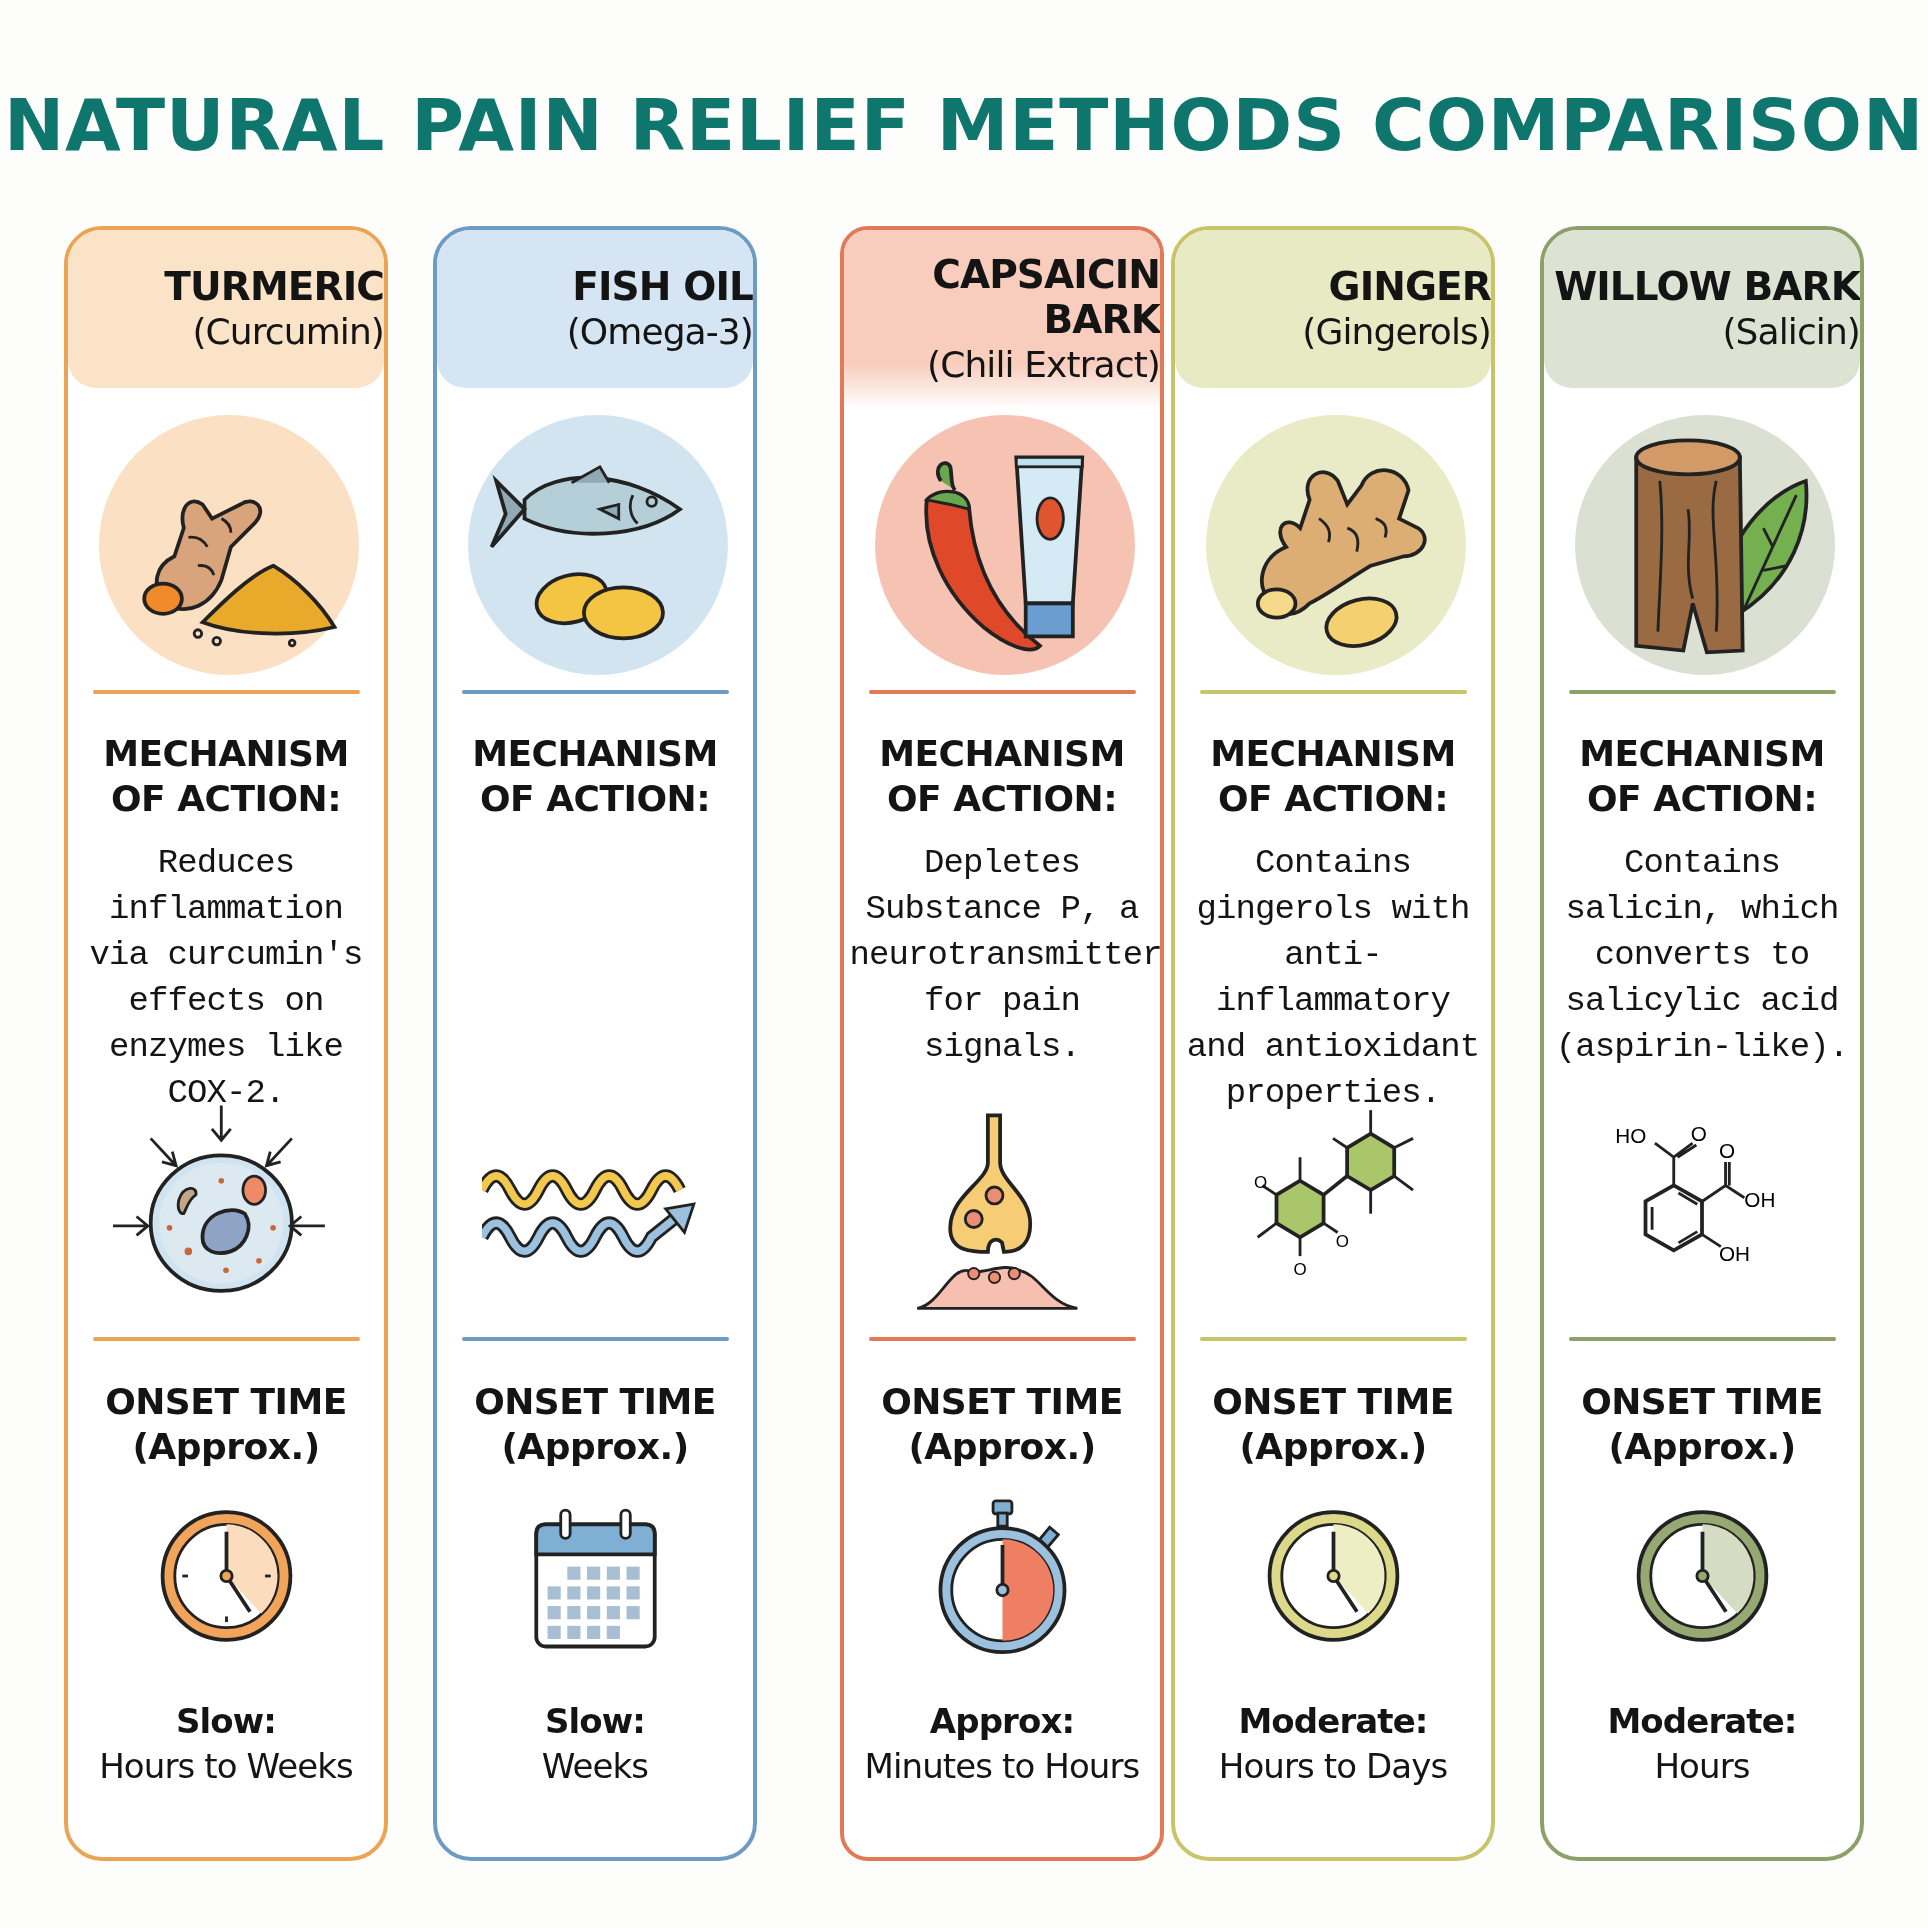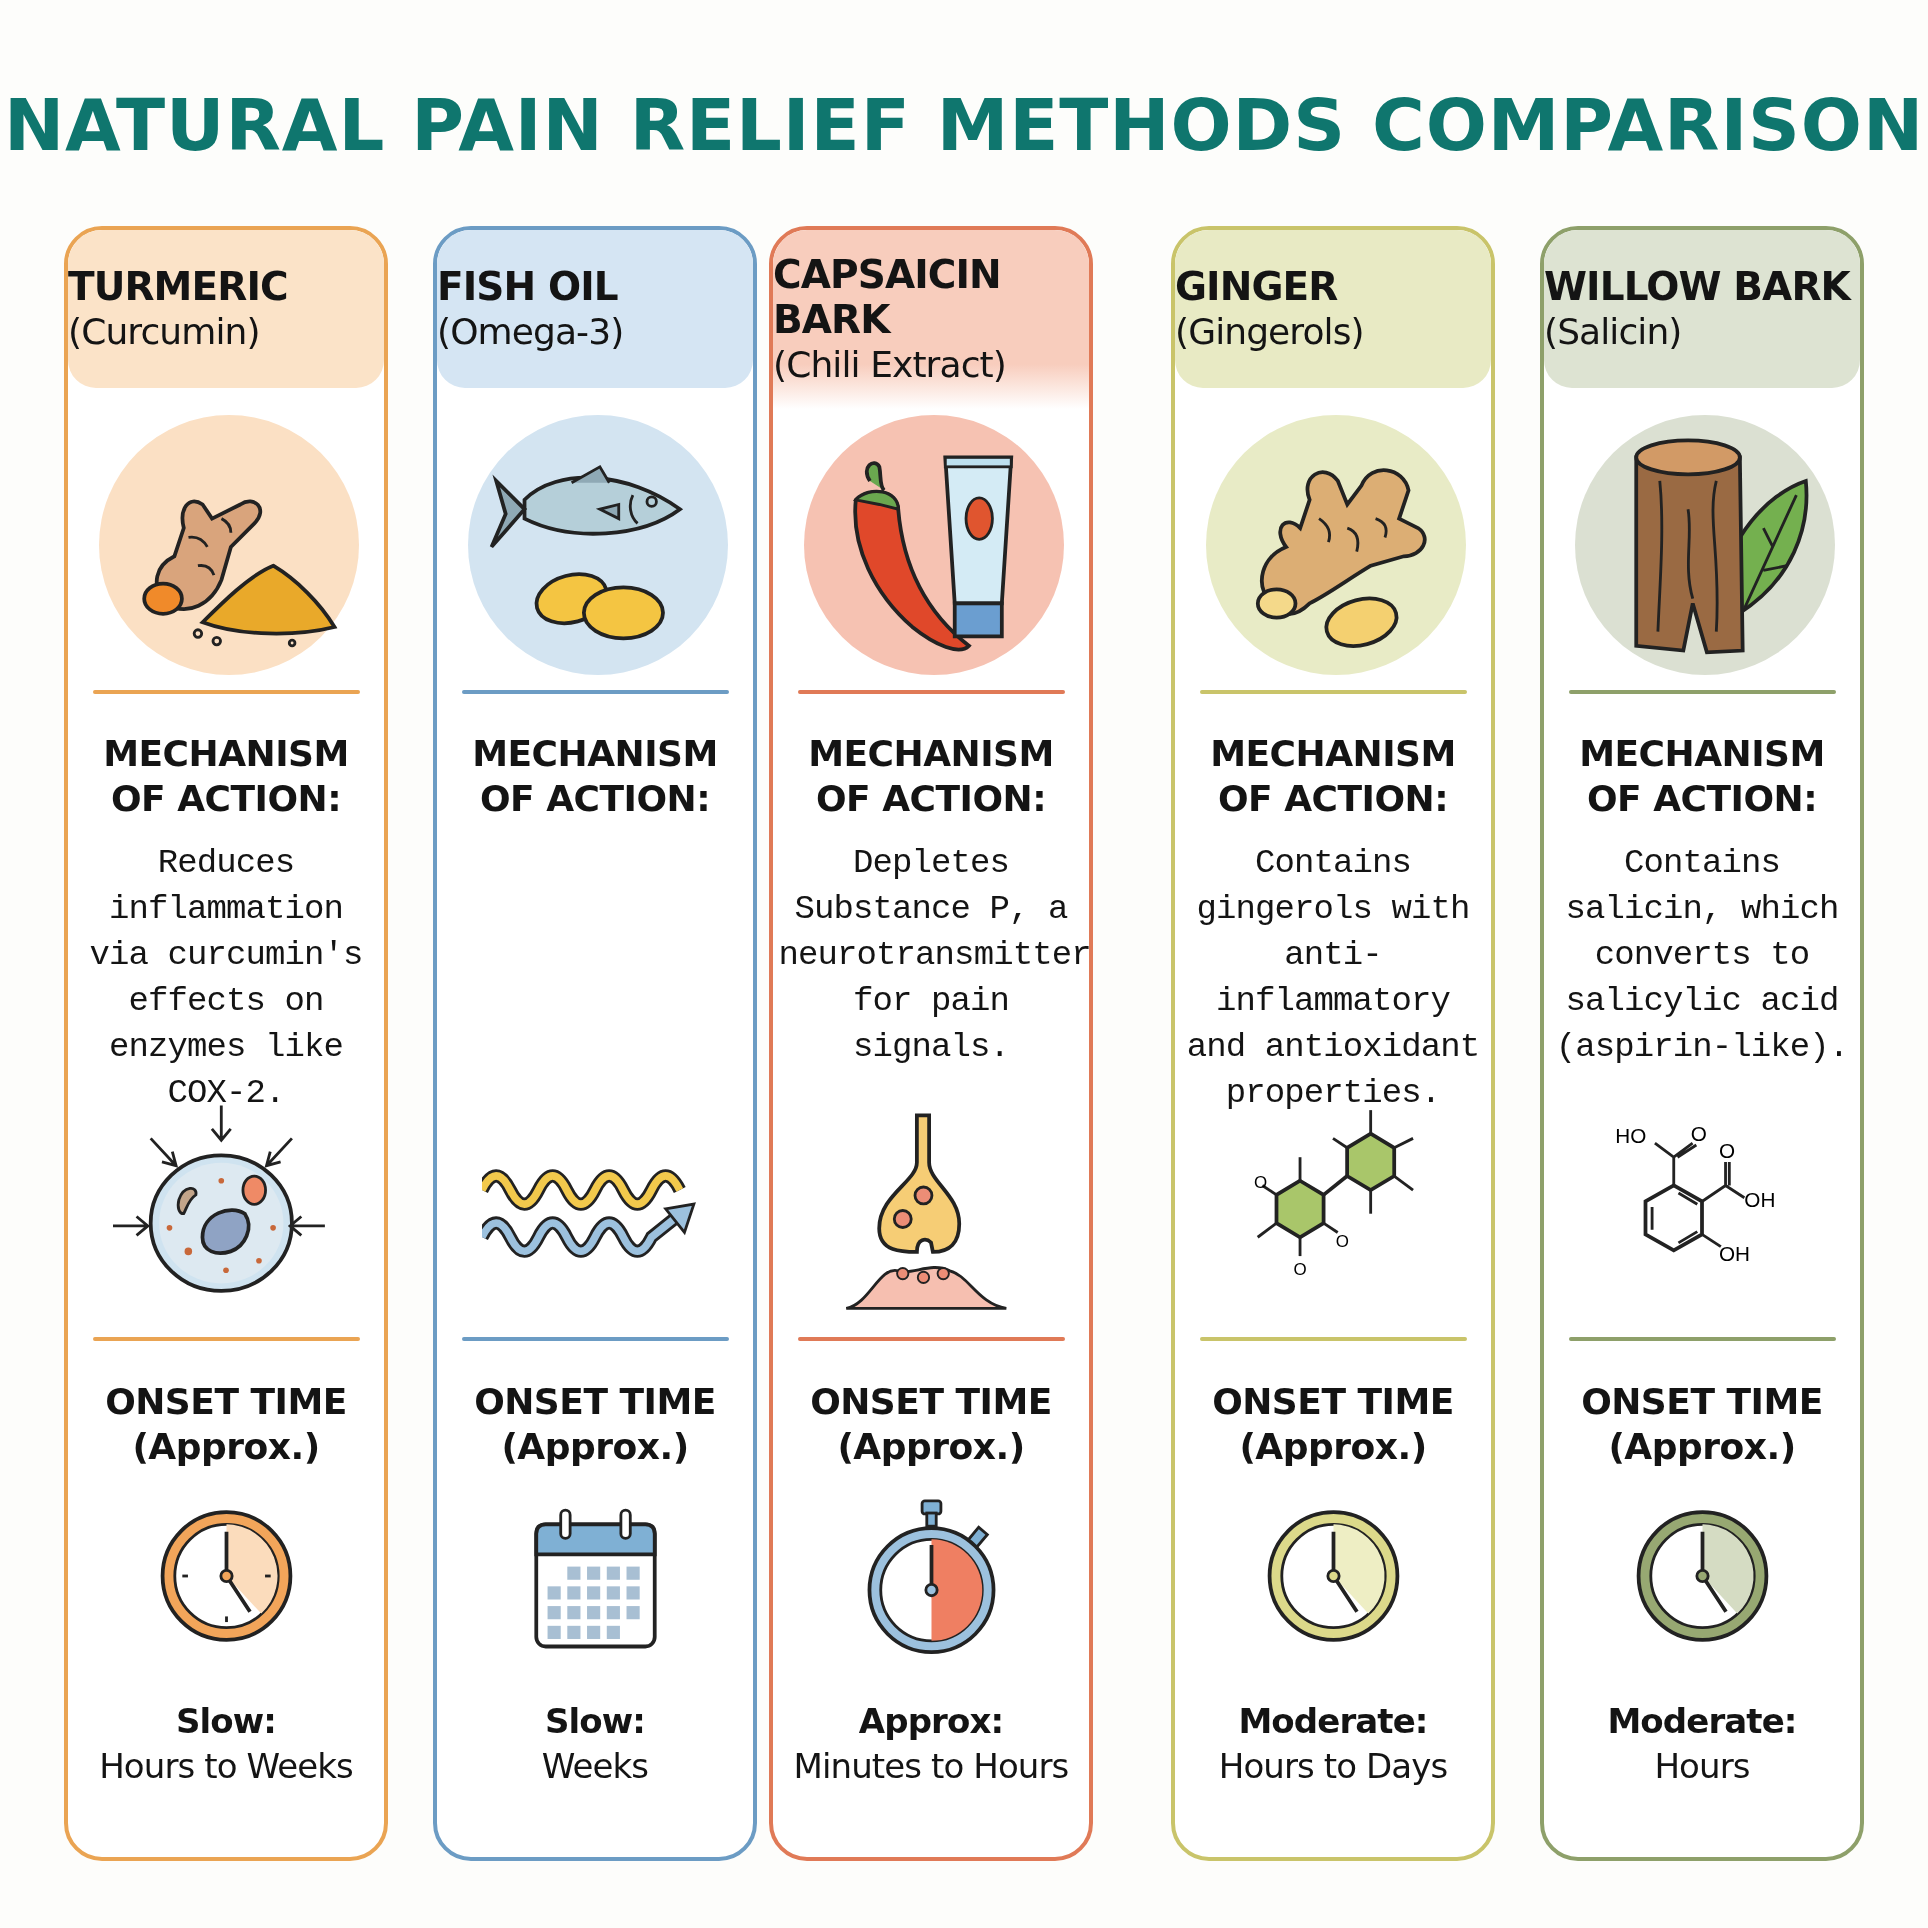--- a/index.html
+++ b/index.html
@@ -13,21 +13,21 @@
     font-size: 72px; font-weight: 700; color: #0f766e; letter-spacing: 0.9px;
     font-family: "DejaVu Sans", "Liberation Sans", sans-serif;
   }
   .card {
     position: absolute; top: 226px; width: 316px; height: 1627px;
     border: 4.7px solid; border-radius: 38px; background: #fff; overflow: hidden;
   }
   .card-head {
     position: absolute; left: 0; top: 0; width: 100%; height: 158px;
     border-radius: 0 0 28px 28px;
-    display: flex; flex-direction: column; align-items: flex-start; justify-content: center;
+    display: flex; flex-direction: column; align-items: flex-end; justify-content: center;
     text-align: center;
   }
   .card-head.fade { height: 179px; border-radius: 0; }
   .card-name { font-size: 39px; font-weight: 700; line-height: 45px; font-family: "DejaVu Sans", sans-serif; letter-spacing: -0.9px; }
   .card-sub { font-size: 36px; line-height: 45px; font-family: "DejaVu Sans", sans-serif; letter-spacing: -0.9px; }
   .hero {
     position: absolute; left: 31px; top: 185px; width: 260px; height: 260px; border-radius: 50%;
   }
   .hero svg { width: 260px; height: 260px; }
   .divider { position: absolute; left: 24.5px; width: 267px; height: 3.8px; border-radius: 1.9px; }
@@ -183,21 +183,21 @@
           <rect x="45" y="138" width="14" height="14"></rect>
           <rect x="66" y="138" width="14" height="14"></rect>
           <rect x="87" y="138" width="14" height="14"></rect>
       </g>
     </svg>
   </div>
   <div class="onset-speed">Slow:</div>
   <div class="onset-range">Weeks</div>
 </div>
 
-<div class="card" style="left:769px;border-color:#e07a57;">
+<div class="card" style="left:840px;border-color:#e07a57;border-radius:28px;">
   <div class="card-head fade" style="background:linear-gradient(#f8cdbd 75%, #fff);">
     <div class="card-name">CAPSAICIN</div>
     <div class="card-name">BARK</div>
     <div class="card-sub">(Chili Extract)</div>
   </div>
   <div class="hero" style="background:#f6c2b2;">
     <svg viewBox="0 0 276 276">
       <path d="M70 70 C60 55 75 45 80 55 C82 65 80 75 85 80" stroke="#222" stroke-width="4" fill="#6aa84f"></path>
       <path d="M55 90 C70 75 100 80 100 100 C105 160 130 210 175 245 C165 255 140 245 115 225 C75 190 50 140 55 90 Z" fill="#e0482a" stroke="#222" stroke-width="4"></path>
       <path d="M55 90 C70 75 100 80 100 100 L80 95 Z" fill="#6aa84f" stroke="#222" stroke-width="3"></path>

